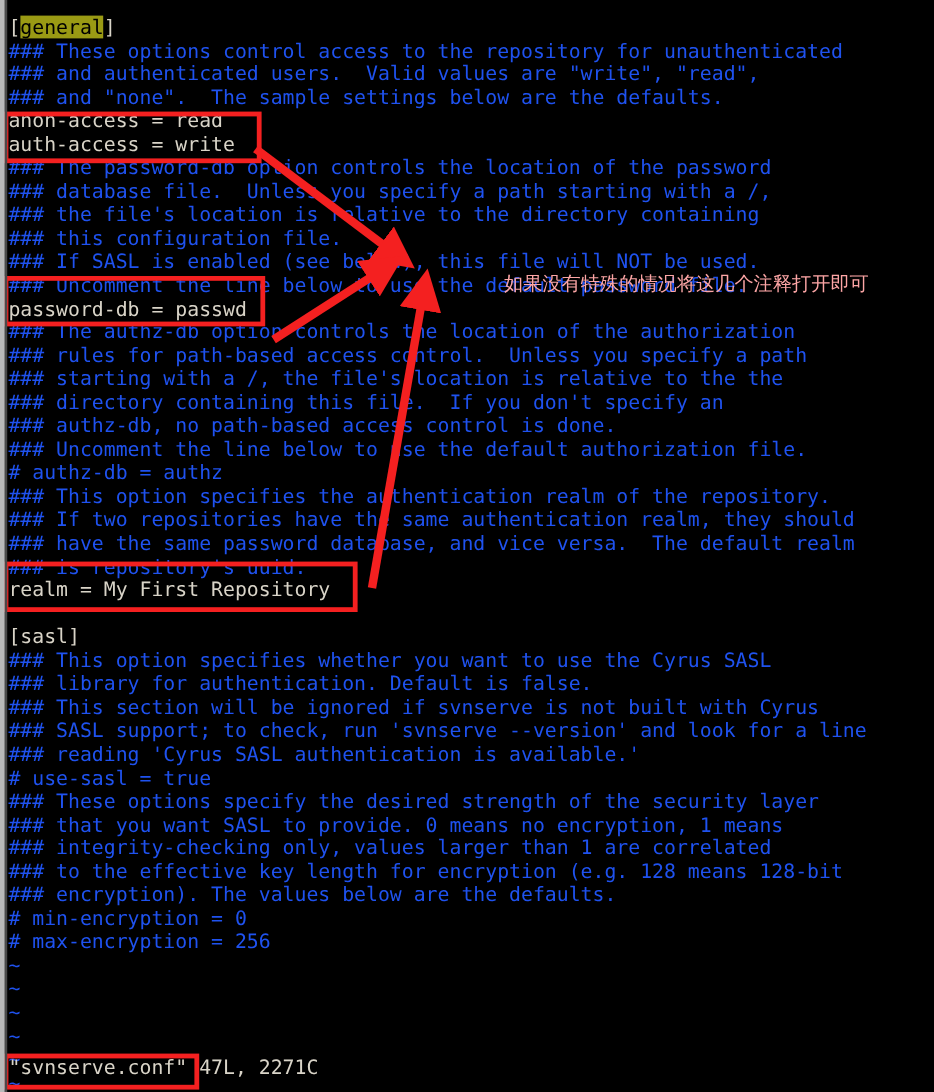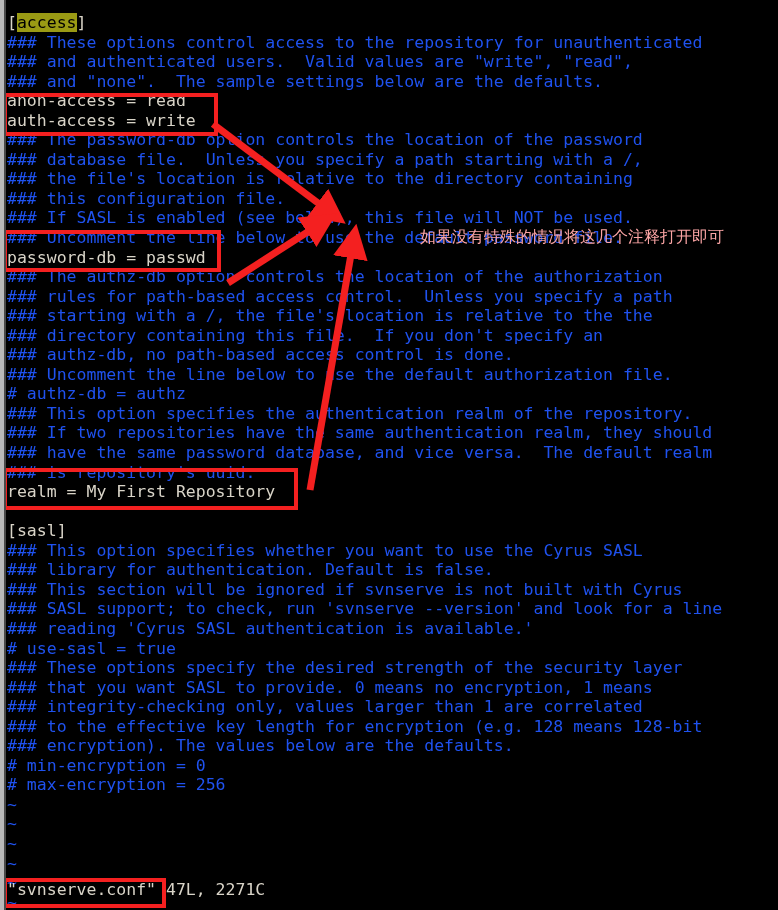--- a/index.html
+++ b/index.html
@@ -58,21 +58,21 @@
 </style>
 </head>
 <body>
 
 <div id="terminal">
 
   <div id="edge-stripe"></div>
   <div id="edge-stripe2"></div>
 
   <div id="buffer">
-    <div class="line"><span class="c-text">[</span><span class="c-hl">access</span><span class="c-text">]</span></div>
+    <div class="line"><span class="c-text">[</span><span class="c-hl">general</span><span class="c-text">]</span></div>
     <div id="lines-container">
         <div class="line c-comment">### These options control access to the repository for unauthenticated</div>
         <div class="line c-comment">### and authenticated users.  Valid values are "write", "read",</div>
         <div class="line c-comment">### and "none".  The sample settings below are the defaults.</div>
         <div class="line c-text">anon-access = read</div>
         <div class="line c-text">auth-access = write</div>
         <div class="line c-comment">### The password-db option controls the location of the password</div>
         <div class="line c-comment">### database file.  Unless you specify a path starting with a /,</div>
         <div class="line c-comment">### the file's location is relative to the directory containing</div>
         <div class="line c-comment">### this configuration file.</div>

